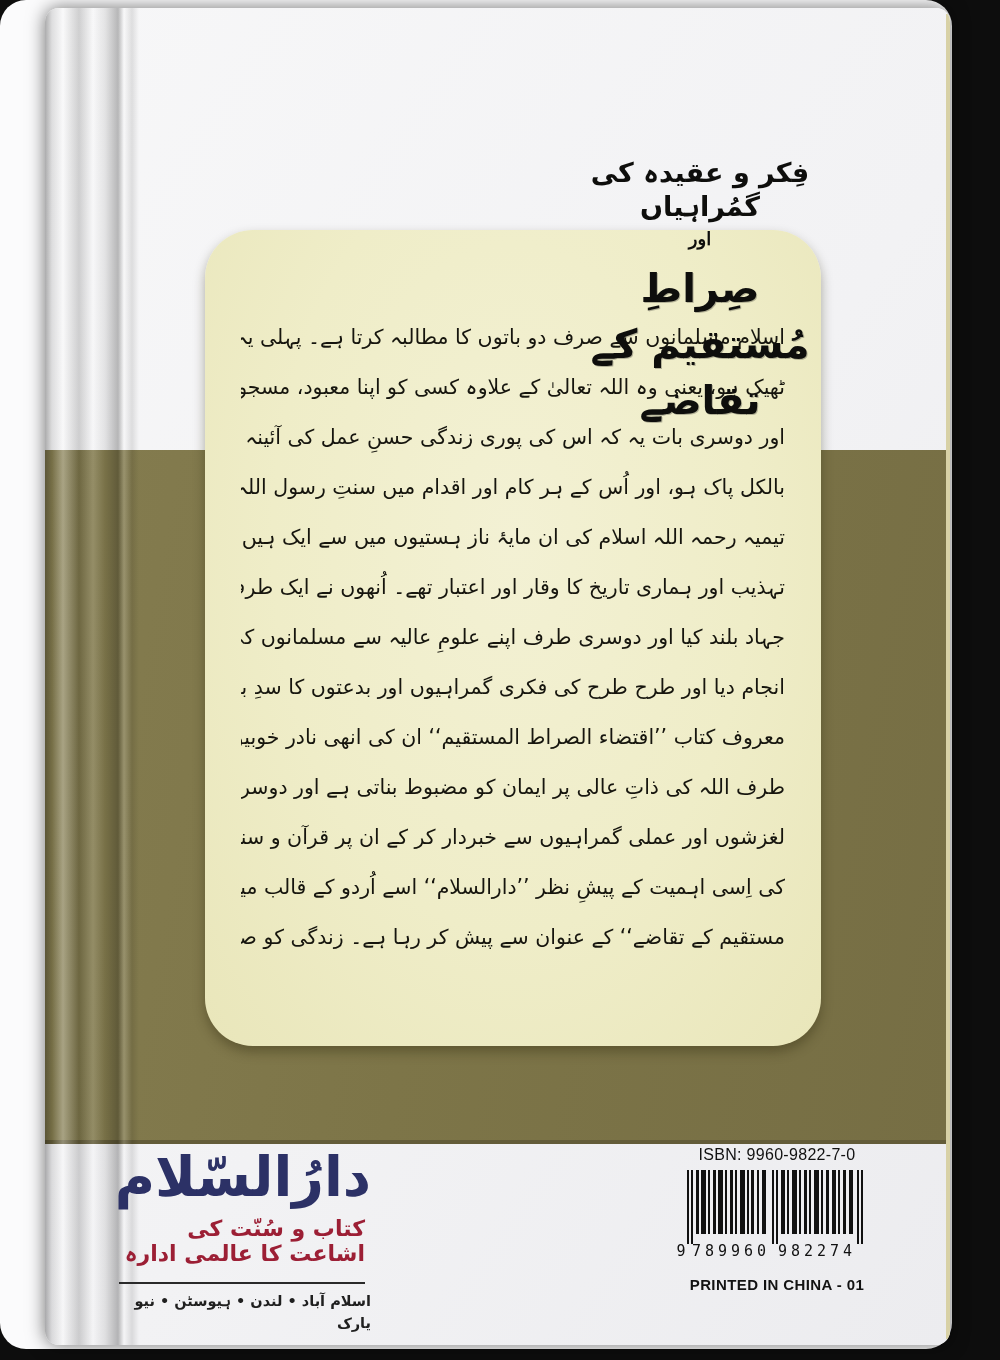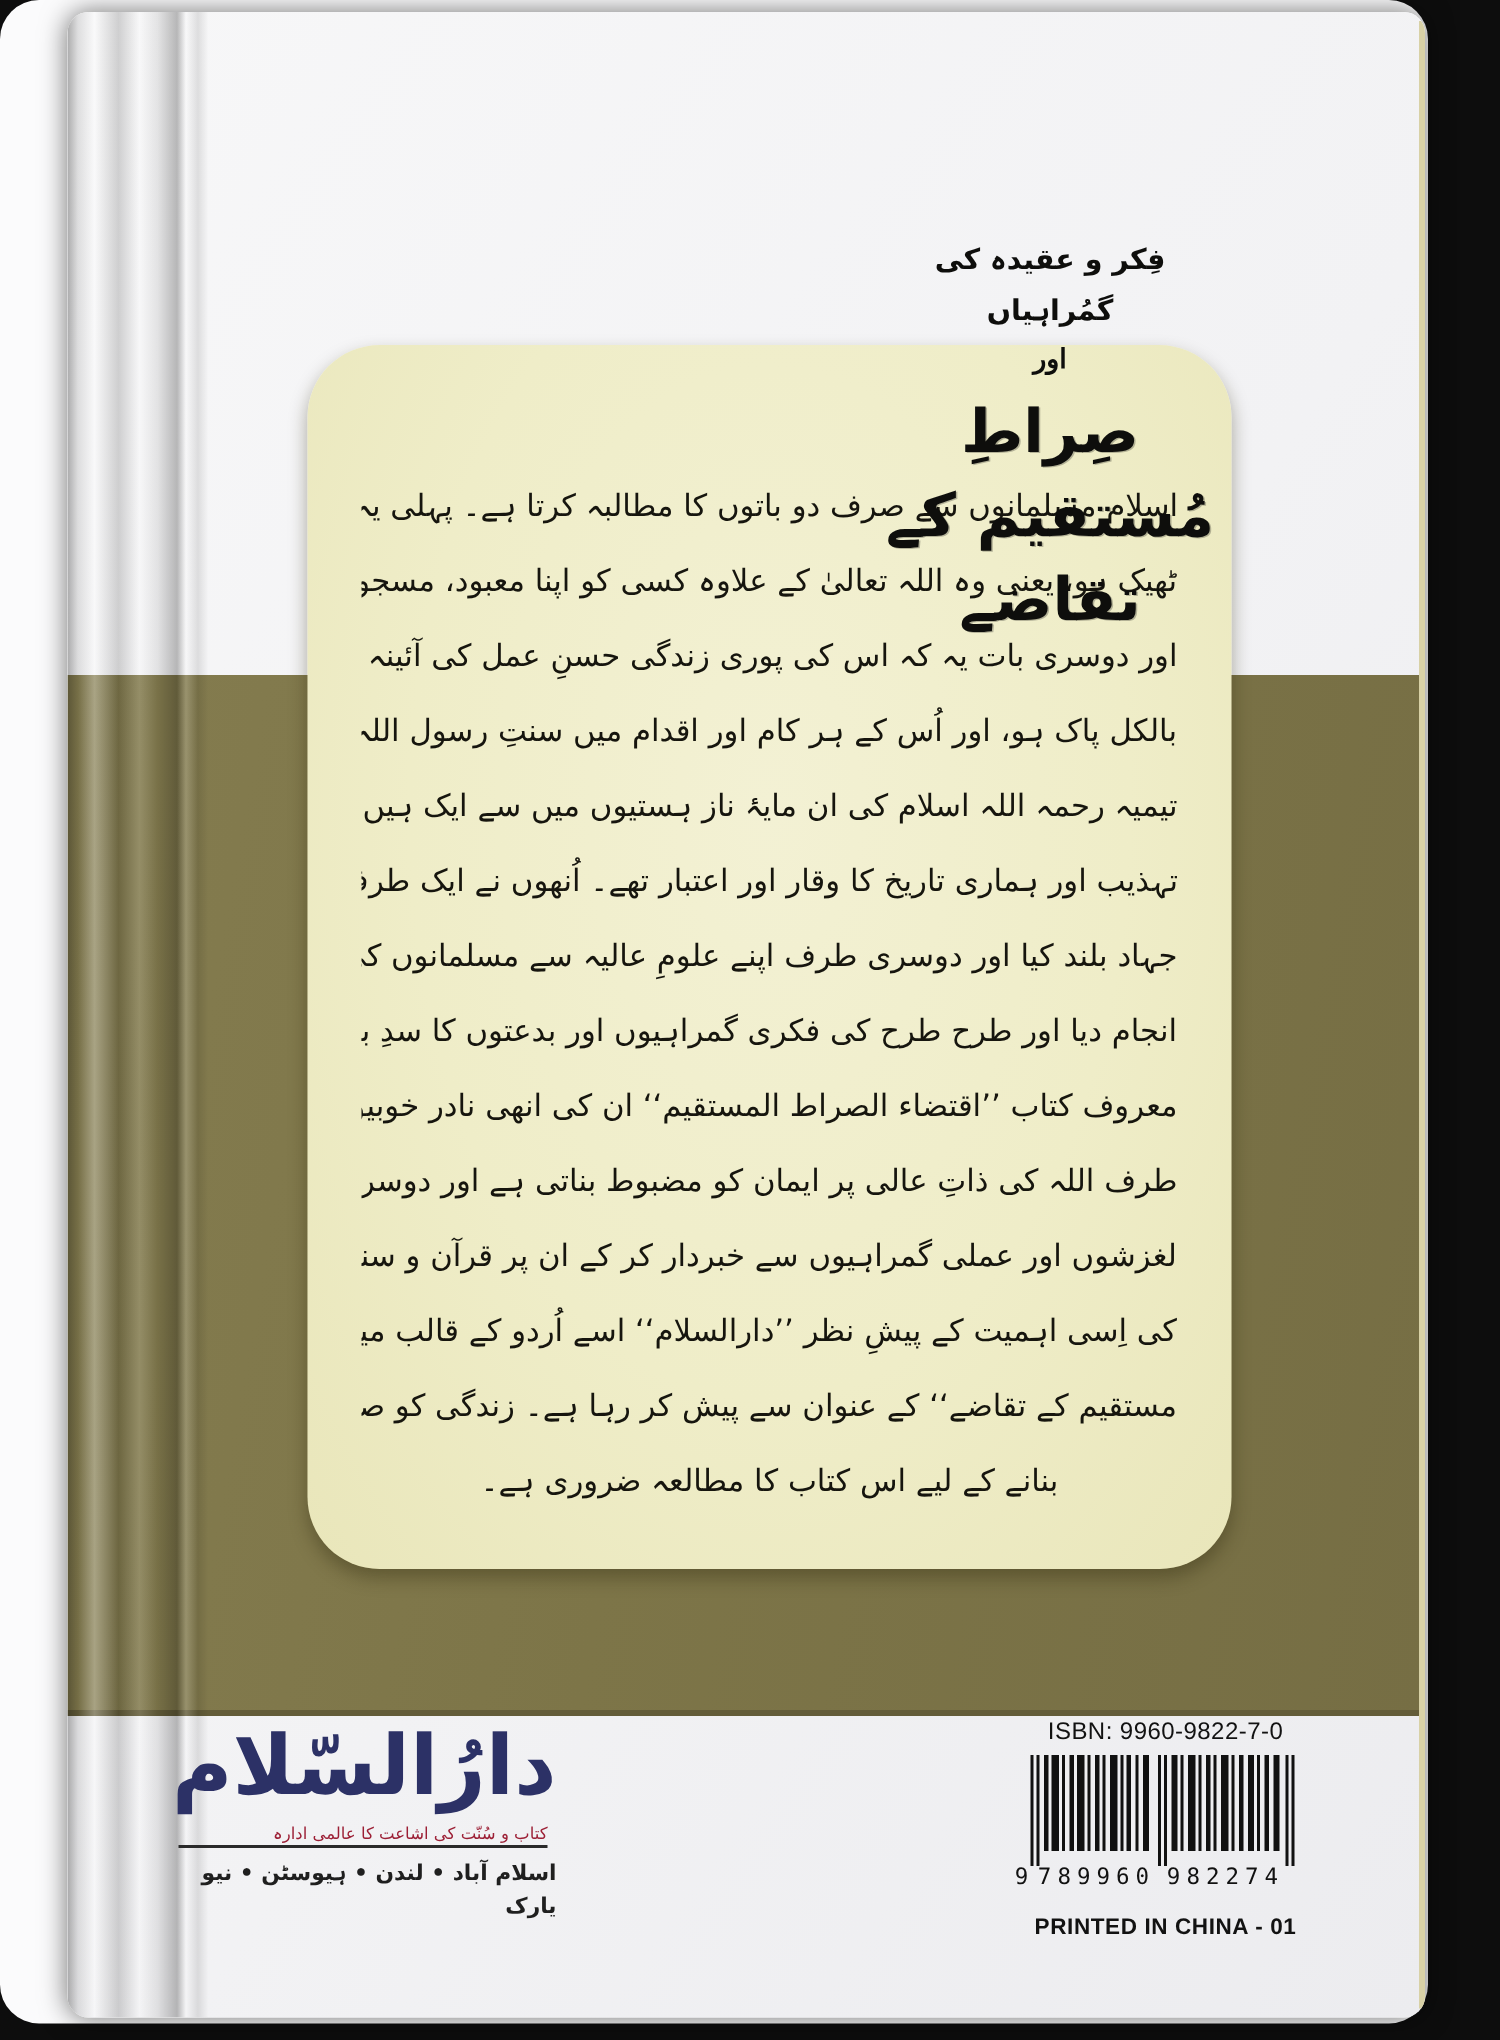--- a/index.html
+++ b/index.html
@@ -17,26 +17,26 @@
       rgba(0,0,0,.26) 73px, rgba(255,255,255,.18) 79px,
       rgba(0,0,0,.10) 87px, rgba(0,0,0,0) 94px);}
   .cream-box{position:absolute;left:160px;top:222px;width:616px;height:816px;border-radius:48px;z-index:2;
     background:radial-gradient(ellipse at 50% 38%,#f3f1d4 0%,#efedc8 55%,#e9e6ba 100%);
     box-shadow:0 6px 12px rgba(45,40,12,.38);
     padding:82px 36px 0 36px;direction:rtl;}
   .blurb-line{font-family:"DejaVu Sans",sans-serif;font-size:20.5px;line-height:50px;height:50px;color:#16150e;
     text-align:justify;text-align-last:justify;white-space:nowrap;overflow:hidden;}
   .blurb-line.last{text-align:center;text-align-last:center;}
   .title-block{position:absolute;top:148px;right:130px;width:240px;z-index:6;text-align:center;direction:rtl;color:#0e0e0c;}
-  .title-line1{font-size:19px;font-weight:700;line-height:34px;}
+  .title-line1{font-size:27px;font-weight:700;line-height:34px;}
   .title-line2{font-size:18px;font-weight:700;line-height:30px;font-family:Liberation Serif, serif;}
   .title-line3{font-size:40px;font-weight:700;line-height:56px;margin-top:6px;text-shadow:1px 1px 0 rgba(0,0,0,.25);}
   .publisher{position:absolute;left:68px;top:1132px;width:258px;z-index:6;text-align:right;direction:rtl;}
   .pub-name{font-size:55px;font-weight:700;line-height:74px;color:#2c3166;font-family:"DejaVu Sans",sans-serif;}
-  .pub-tagline{font-size:11px;font-weight:400;color:#9c1f35;padding-bottom:1px;border-bottom:2px solid #2a2a2a;margin:2px 6px 6px 6px;}
+  .pub-tagline{font-size:22px;font-weight:700;color:#9c1f35;padding-bottom:16px;border-bottom:2px solid #2a2a2a;margin:2px 6px 6px 6px;}
   .pub-cities{font-size:14.5px;font-weight:700;color:#1f1f1f;line-height:22px;}
   .logo{position:absolute;left:330px;top:1176px;z-index:6;}
   .isbn-block{position:absolute;left:612px;top:1138px;width:240px;z-index:6;text-align:center;}
   .isbn-label{font-family:"Liberation Sans",sans-serif;font-size:16px;color:#121212;letter-spacing:.3px;}
   .printed{font-family:"Liberation Sans",sans-serif;font-size:15px;font-weight:700;color:#121212;margin-top:12px;letter-spacing:.4px;}
   .barcode-svg{margin-top:4px;}
 </style>
 </head>
 <body>
 
@@ -53,21 +53,20 @@
       <div class="blurb-line">بالکل پاک ہو، اور اُس کے ہر کام اور اقدام میں سنتِ رسول اللہ ﷺ کا نور چمک رہا ہو۔ امام ابن</div>
       <div class="blurb-line">تیمیہ رحمہ اللہ اسلام کی ان مایۂ ناز ہستیوں میں سے ایک ہیں جو ہمارے دین، ہمارے علوم، ہماری</div>
       <div class="blurb-line">تہذیب اور ہماری تاریخ کا وقار اور اعتبار تھے۔ اُنھوں نے ایک طرف تاتاریوں کے خلاف علمِ</div>
       <div class="blurb-line">جہاد بلند کیا اور دوسری طرف اپنے علومِ عالیہ سے مسلمانوں کی فکری صحت و سلامتی کا عظیم الشان کام</div>
       <div class="blurb-line">انجام دیا اور طرح طرح کی فکری گمراہیوں اور بدعتوں کا سدِ باب فرمایا۔ امام موصوف رحمہ اللہ کی</div>
       <div class="blurb-line">معروف کتاب ’’اقتضاء الصراط المستقیم‘‘ ان کی انھی نادر خوبیوں کا مرقع ہے۔ یہ کتاب ایک</div>
       <div class="blurb-line">طرف اللہ کی ذاتِ عالی پر ایمان کو مضبوط بناتی ہے اور دوسری طرف مسلمانوں کو ہر قسم کی فکری</div>
       <div class="blurb-line">لغزشوں اور عملی گمراہیوں سے خبردار کر کے ان پر قرآن و سنت کی راہ روشن کر دیتی ہے۔ اس کتاب</div>
       <div class="blurb-line">کی اِسی اہمیت کے پیشِ نظر ’’دارالسلام‘‘ اسے اُردو کے قالب میں ’’فکر و عقیدہ کی گمراہیاں اور صراطِ</div>
       <div class="blurb-line">مستقیم کے تقاضے‘‘ کے عنوان سے پیش کر رہا ہے۔ زندگی کو صحیح معنوں میں اسلام کے مطابق</div>
-      <div class="blurb-line last">بنانے کے لیے اس کتاب کا مطالعہ ضروری ہے۔</div>
     </div>
 
     <div class="title-block">
       <div class="title-line1">فِکر و عقیدہ کی گمُراہیاں</div>
       <div class="title-line2">اور</div>
       <div class="title-line3">صِراطِ مُستقیم کے تقاضے</div>
     </div>
 
     <div class="publisher">
       <div class="pub-name">دارُالسّلام</div>

